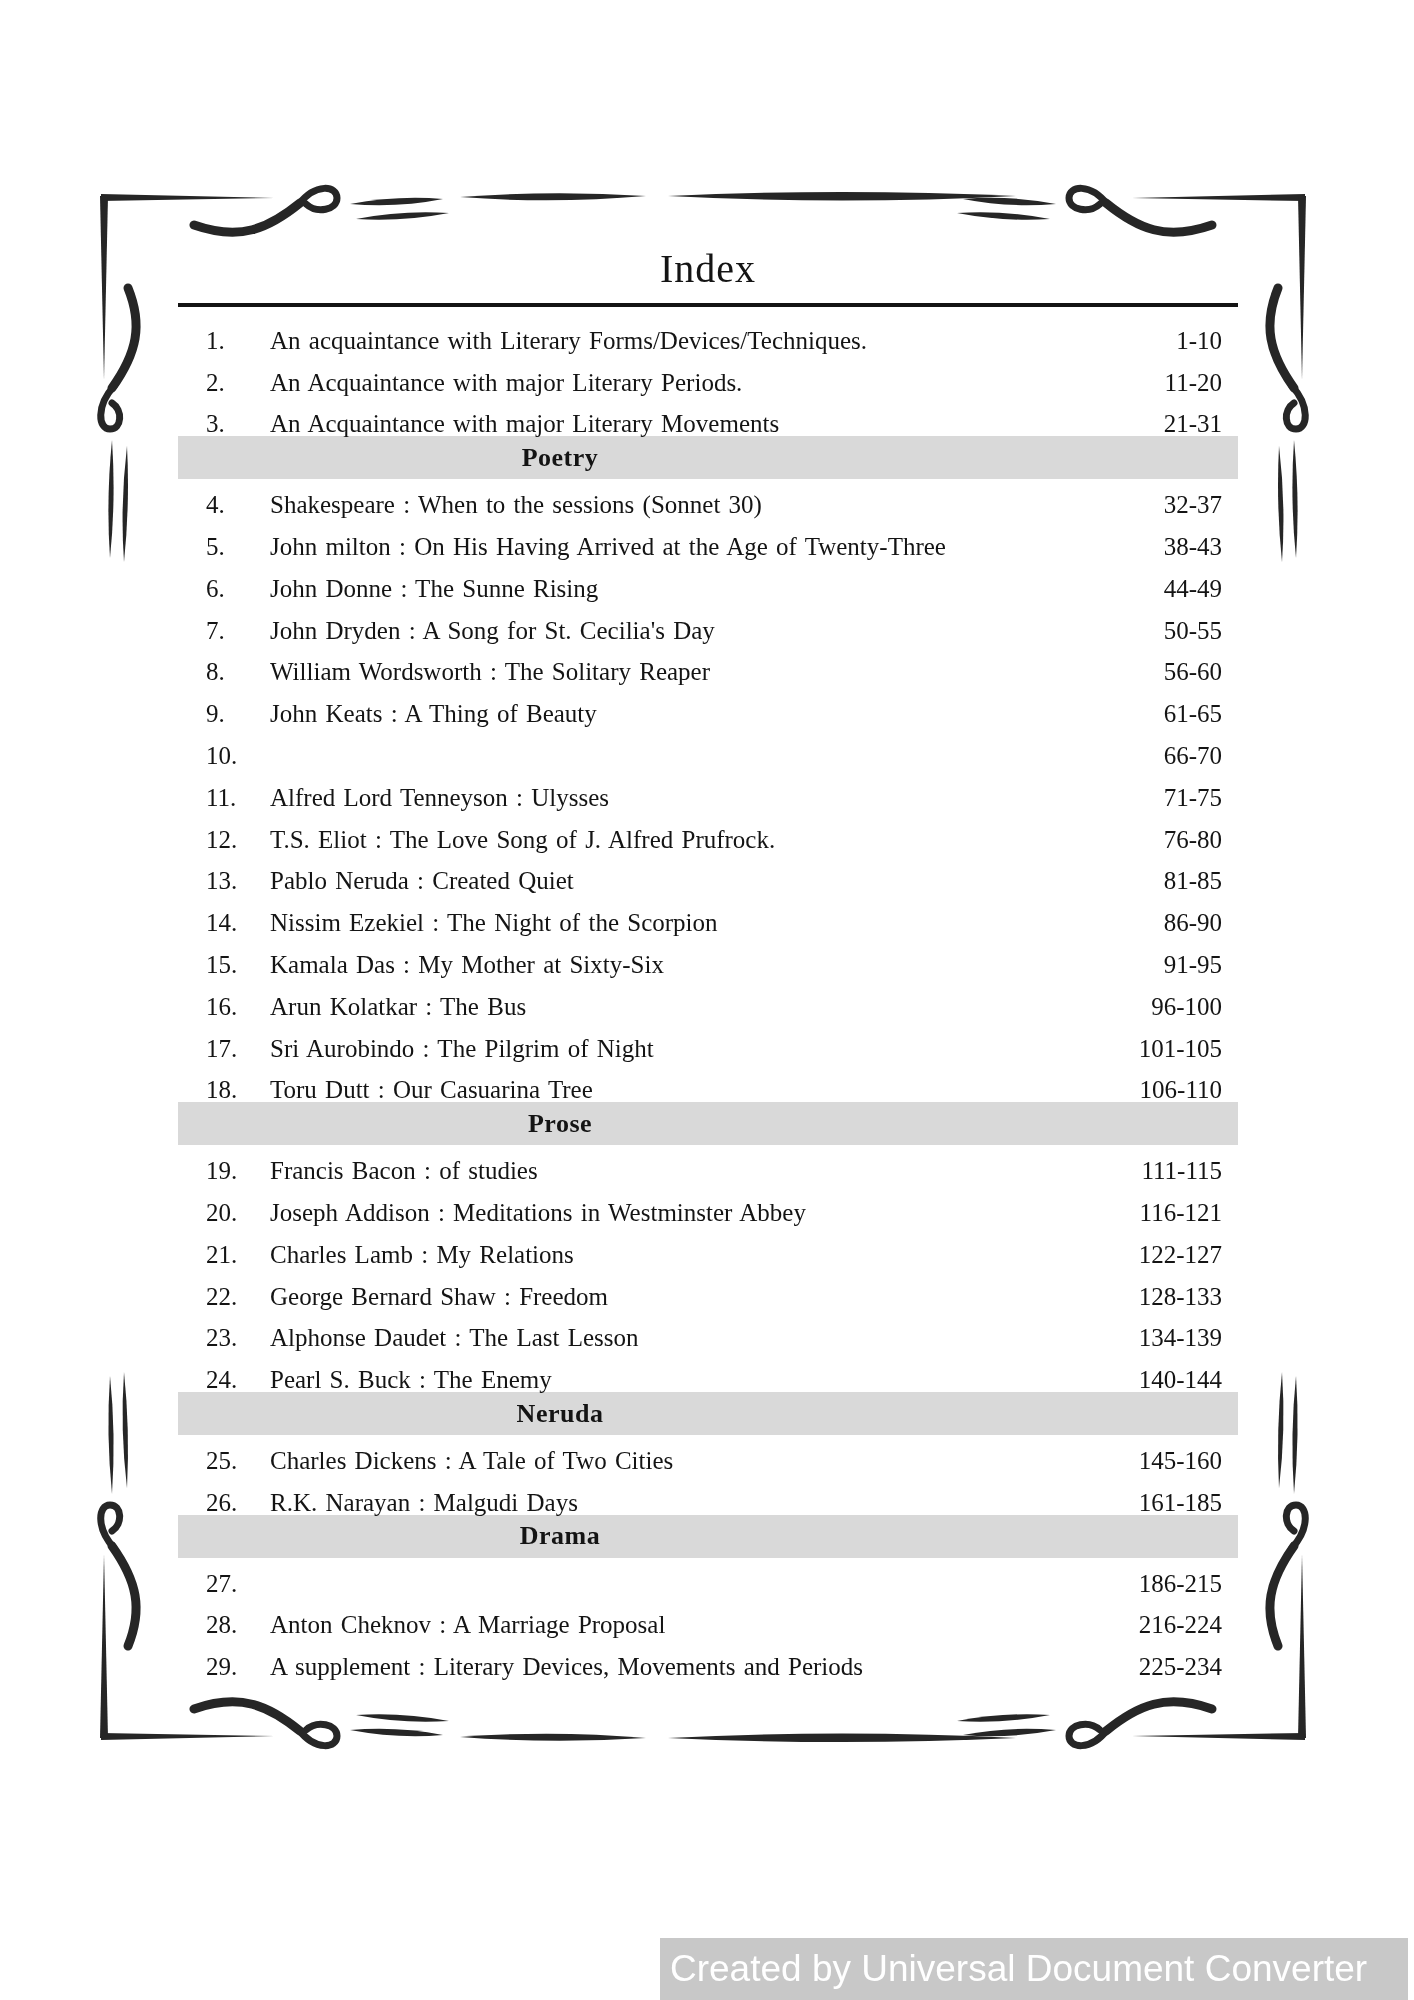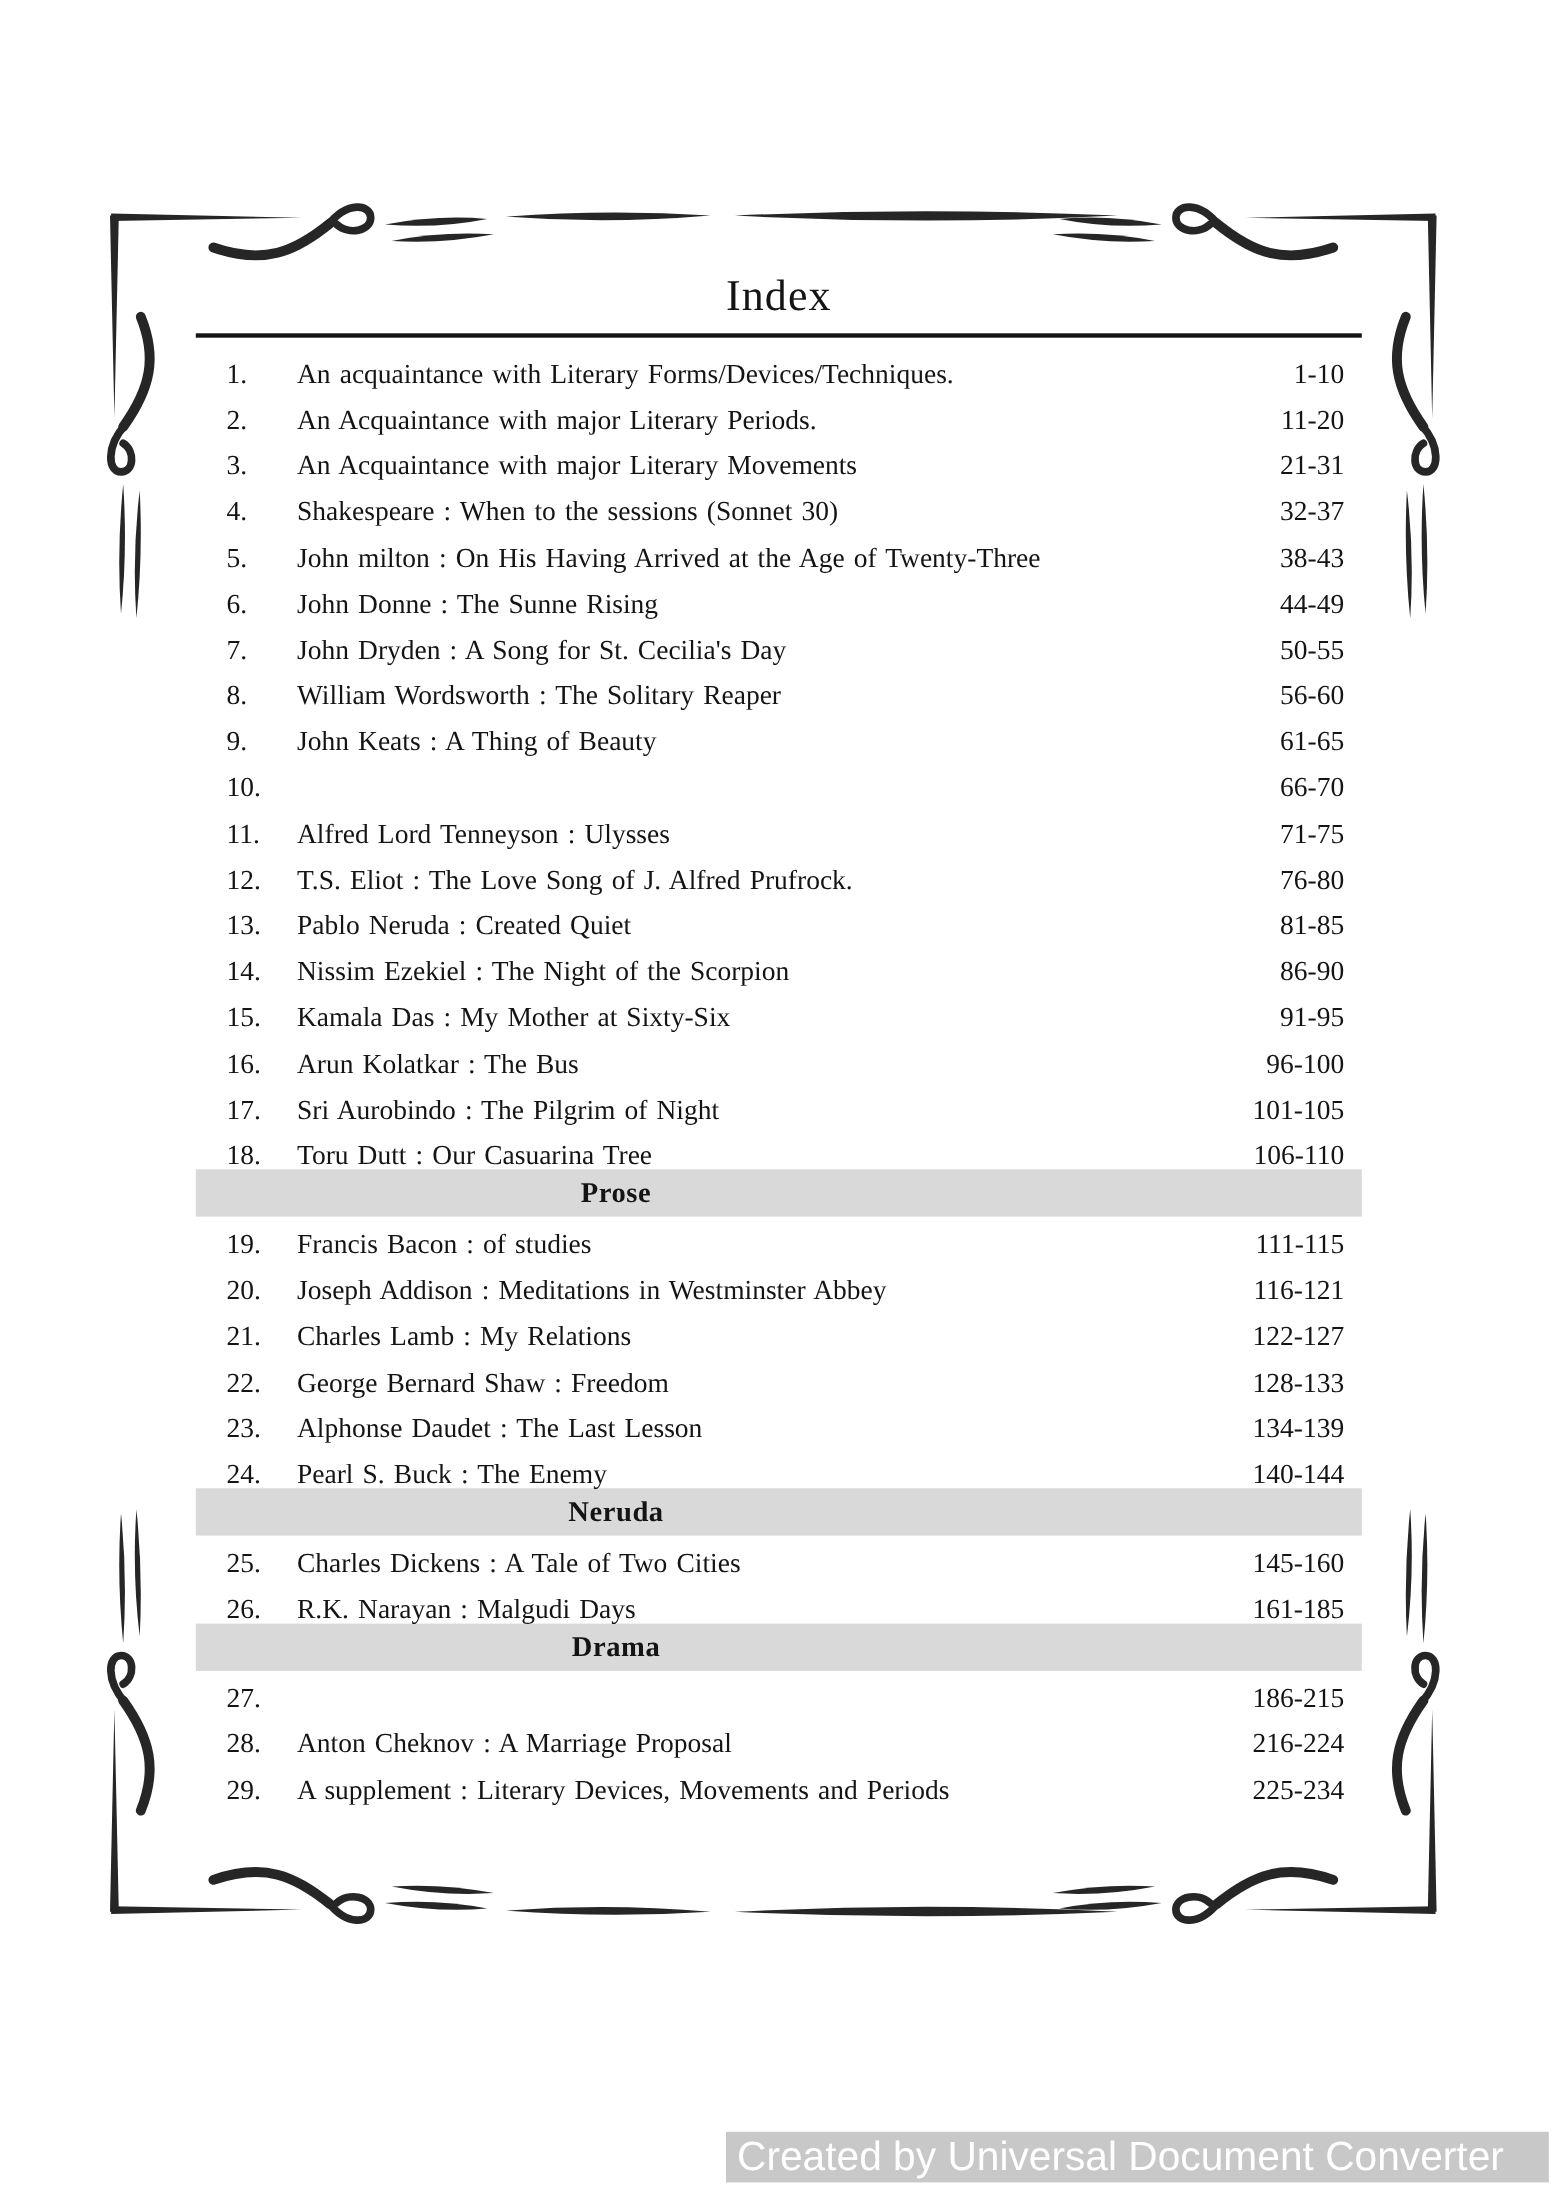--- a/index.html
+++ b/index.html
@@ -26,21 +26,21 @@
   .pgs{flex:none;margin-left:auto;padding-right:16px;}
   .section{
     height:43px;margin:-9px 0 5px 0;background:var(--bar,#d9d9d9);
     display:flex;align-items:center;
   }
   .section-label{
     width:764px;text-align:center;
     font-size:26px;font-weight:bold;letter-spacing:0.5px;
   }
   .watermark{
-    position:absolute;left:660px;top:1938px;width:748px;height:46px;
+    position:absolute;left:660px;top:1938px;width:748px;height:62px;
     background:var(--wmbg,#c8c8c8);display:flex;align-items:center;
     padding-left:10px;box-sizing:border-box;
   }
   .watermark span{
     font-family:"Liberation Sans","DejaVu Sans",sans-serif;
     font-size:37px;color:var(--wmtx,#ffffff);white-space:nowrap;
   }
 </style>
 </head>
 <body>
@@ -92,20 +92,23 @@
     <span class="ttl">An Acquaintance with major Literary Periods.</span>
     <span class="pgs">11-20</span>
   </div>
 
   <div class="row">
     <span class="num">3.</span>
     <span class="ttl">An Acquaintance with major Literary Movements</span>
     <span class="pgs">21-31</span>
   </div>
 
+  <div class="section">
+    <span class="section-label">Poetry</span>
+  </div>
 
   <div class="row">
     <span class="num">4.</span>
     <span class="ttl">Shakespeare : When to the sessions (Sonnet 30)</span>
     <span class="pgs">32-37</span>
   </div>
 
   <div class="row">
     <span class="num">5.</span>
     <span class="ttl">John milton : On His Having Arrived at the Age of Twenty-Three</span>

